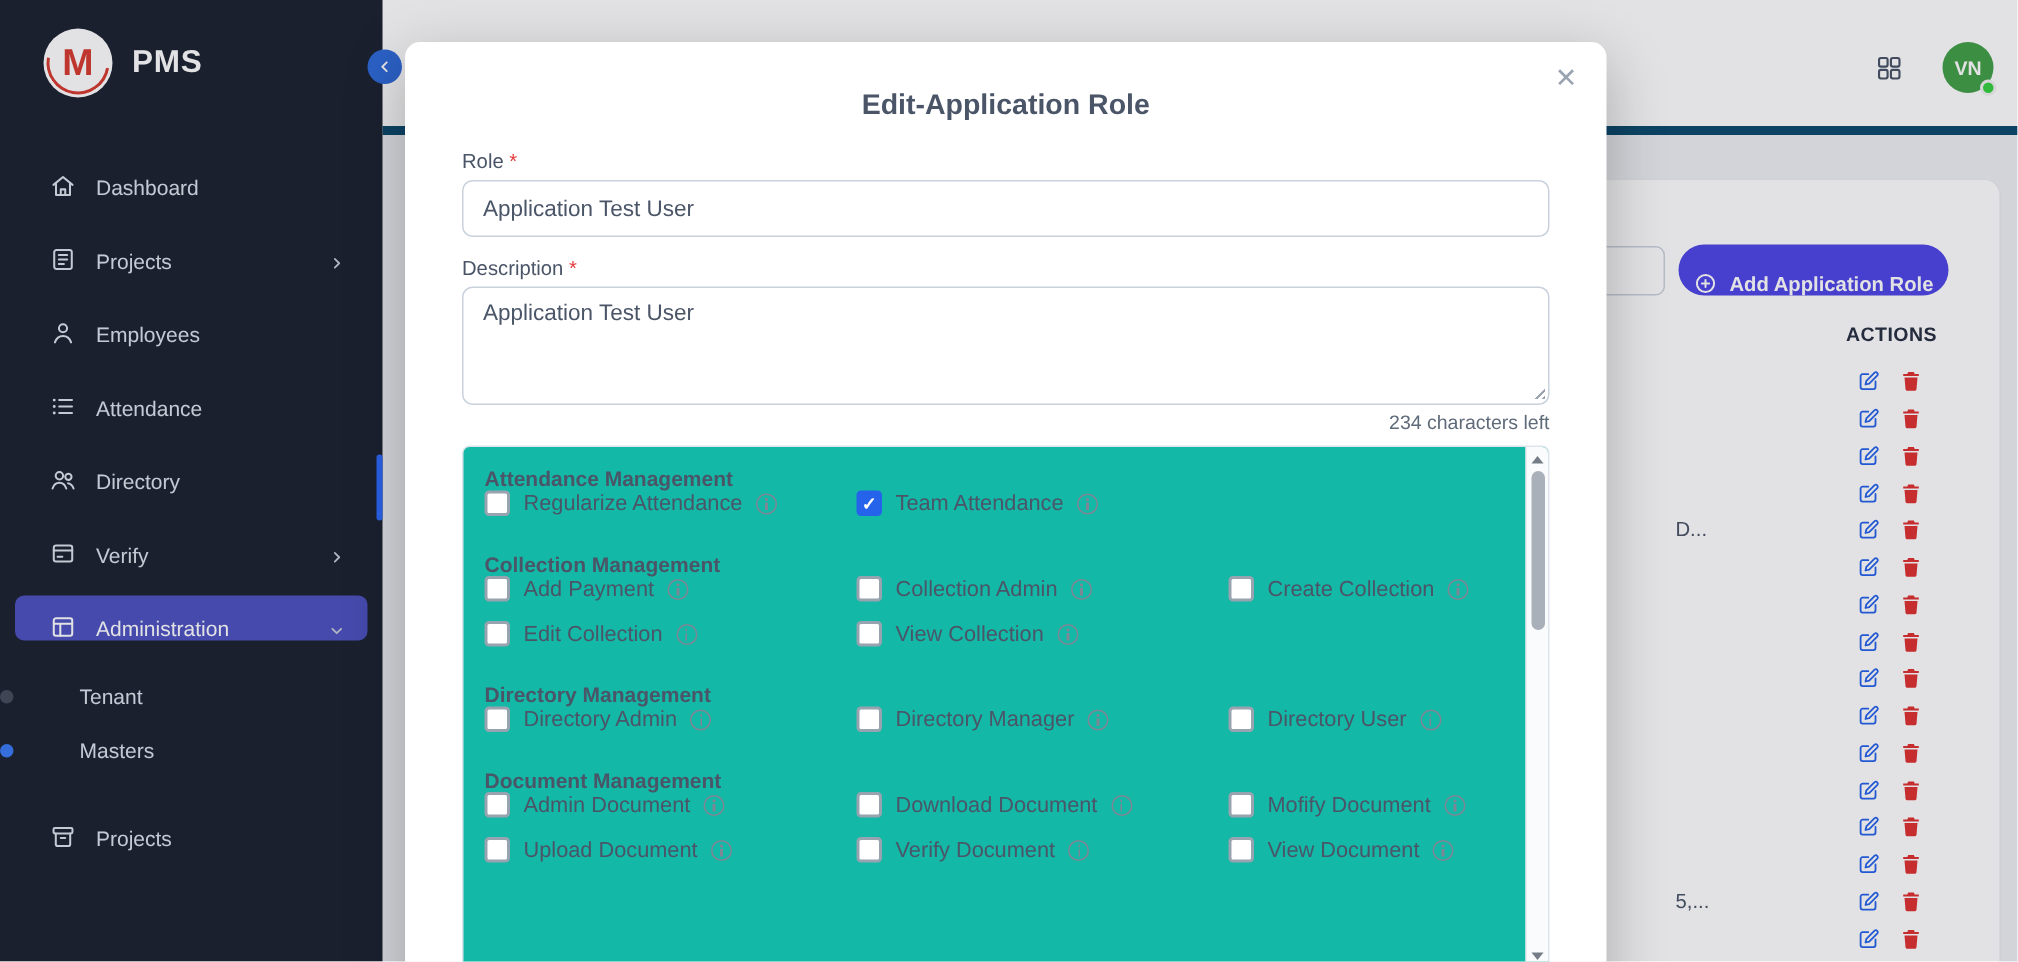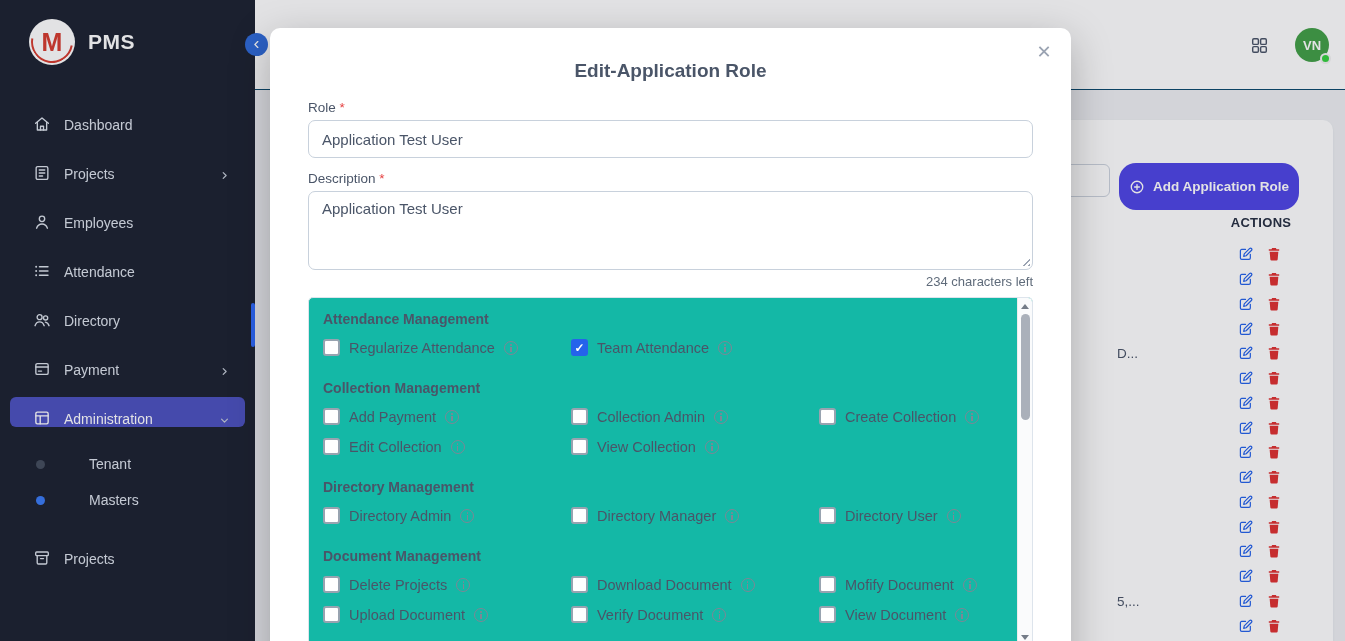--- a/index.html
+++ b/index.html
@@ -11,40 +11,40 @@
   .logo-row{display:flex;align-items:center;gap:13px;height:84px;padding-left:29px}
   .logo-circle{width:46px;height:46px;border-radius:50%;background:#fff;display:grid;place-items:center;color:#d63c2f;font-weight:800;font-size:25px;position:relative}
   .logo-circle::after{content:"";position:absolute;inset:2px;border-radius:50%;border:2px solid transparent;border-left-color:#d63c2f;border-bottom-color:#d63c2f;transform:rotate(-35deg)}
   .logo-text{color:#fff;font-size:21px;font-weight:700;letter-spacing:.5px}
   .nav-item{height:30px;margin:19px 10px;border-radius:6px;display:flex;align-items:flex-end;gap:13px;padding:0 14px 0 23px;color:#dde3ec;font-size:14px;cursor:pointer}
   .nav-item.on{background:#4d53c0;color:#fff}
   .nic{width:18px;height:18px;flex:none;display:grid;place-items:center}
   .nic svg{width:18px;height:18px;display:block}
   .nch{margin-left:auto;width:13px;height:13px;color:#c6cdd8;display:grid;place-items:center}
   .nch svg{width:13px;height:13px;display:block}
-  .nav-sub{height:36px;display:flex;align-items:center;color:#dde3ec;font-size:14px;padding-left:36px;cursor:pointer}
+  .nav-sub{height:36px;display:flex;align-items:center;color:#dde3ec;font-size:14px;cursor:pointer}
   .dot{width:9px;height:9px;border-radius:50%;background:#454e5e;margin-right:44px;flex:none}
   .dot.on{background:#3b7bf5}
   .side-indicator{position:absolute;right:0;top:303px;width:4px;height:44px;background:#2e6bff;border-radius:3px}
 
   
-  .topbar{position:absolute;left:255px;top:0;right:0;height:90px;background:#fff;border-bottom:1px solid #0c4a6e;z-index:4}
+  .topbar{position:absolute;left:255px;top:0;right:0;height:90px;background:#fff;border-bottom:6px solid #0c4a6e;z-index:4}
   .tb-right{position:absolute;right:16px;top:0;height:90px;display:flex;align-items:center;gap:26px}
   .grid-ic{width:19px;height:19px;color:#4a5568;cursor:pointer}
   .grid-ic svg{width:19px;height:19px;display:block}
   .avatar{position:relative;width:34px;height:34px;border-radius:50%;background:#43a047;color:#fff;font-size:13px;font-weight:700;display:grid;place-items:center;cursor:pointer}
   .status{position:absolute;right:-2px;bottom:-2px;width:11px;height:11px;border-radius:50%;background:#35d13f;border:2px solid #f2f2f2}
   .collapse-btn{position:absolute;left:245px;top:33px;width:23px;height:23px;border-radius:50%;border:none;background:#2f6bdb;color:#fff;z-index:6;cursor:pointer;display:grid;place-items:center;padding:0}
   .collapse-btn svg{width:13px;height:13px;display:block}
 
   
   .content{position:absolute;left:255px;top:90px;right:0;bottom:0;background:#eef0f3;z-index:3}
   .card{position:absolute;left:16px;top:30px;right:12px;bottom:-12px;background:#fff;border-radius:10px;box-shadow:0 1px 3px rgba(20,30,60,.06)}
   .search{position:absolute;top:44px;right:223px;width:420px;height:33px;border:1px solid #ccd3dd;border-radius:6px;background:#fff;padding:0 12px;font-size:14px;color:#4a5568;outline:none;font-family:inherit}
-  .add-btn{position:absolute;top:43px;right:34px;height:47px;width:180px;border:none;border-radius:17px;background:#4f46e5;color:#fff;font-size:13.5px;font-weight:700;font-family:inherit;display:flex;align-items:center;justify-content:center;gap:8px;cursor:pointer}
+  .add-btn{position:absolute;top:43px;right:34px;height:34px;width:180px;border:none;border-radius:17px;background:#4f46e5;color:#fff;font-size:13.5px;font-weight:700;font-family:inherit;display:flex;align-items:flex-end;justify-content:center;gap:8px;cursor:pointer}
   .add-btn .plus{width:16px;height:16px;display:grid;place-items:center}
   .add-btn .plus svg{width:16px;height:16px;display:block}
   .th{position:absolute;top:95px;right:28px;width:88px;text-align:center;font-size:13px;font-weight:700;color:#273043;letter-spacing:.3px}
   .tbody{position:absolute;top:122px;left:0;right:0}
   .trow{position:relative;height:24.75px;display:flex;align-items:center;justify-content:flex-end;padding-right:51px;gap:12px}
   .frag{position:absolute;left:846px;top:50%;transform:translateY(-50%);font-size:13.5px;color:#4a5568;white-space:nowrap}
   .aic{width:16px;height:16px;cursor:pointer;display:grid;place-items:center}
   .aic svg{width:16px;height:16px;display:block}
   .aic.edit{color:#2563eb}
   .aic.del{color:#e03131}
@@ -61,21 +61,21 @@
   .req{color:#e53e3e}
   .f-input{display:block;width:100%;height:38px;margin-top:5px;border:1px solid #c8d1dc;border-radius:7px;padding:0 13px;font-size:15px;color:#4a5568;font-family:inherit;outline:none;background:#fff}
   .ta-wrap{position:relative;margin-top:5px}
   .f-textarea{display:block;width:100%;height:79px;border:1px solid #c8d1dc;border-radius:7px;padding:8px 13px;font-size:15px;color:#4a5568;font-family:inherit;resize:none;outline:none;background:#fff}
   .resize-handle{position:absolute;right:3px;bottom:4px;width:10px;height:10px;background:repeating-linear-gradient(135deg,transparent 0 2px,#9aa3b2 2px 3.5px);clip-path:polygon(100% 0,100% 100%,0 100%);cursor:nwse-resize}
   .chars{margin-top:4px;text-align:right;font-size:13px;color:#5f6b7a}
   .perm-box{position:relative;margin-top:8px;border:1px solid #dde4ec;border-radius:5px;height:349px;overflow:hidden;background:#14b8a6}
   .perm-list{padding:0 30px 0 14px}
   .ptitle{margin-top:24px;font-size:14px;font-weight:700;color:#4a5568}
   .psec:first-child .ptitle{margin-top:13px}
-  .pgrid{display:grid;grid-template-columns:248px 248px 1fr;row-gap:13px;margin-top:12px}
+  .pgrid{display:grid;grid-template-columns:248px 248px 1fr;row-gap:13px;margin-top:0}
   .pitem{display:flex;align-items:center;gap:9px;font-size:14.5px;color:#4a5568;cursor:pointer}
   .cb{width:17px;height:17px;border:2px solid #98a3b0;border-radius:3px;flex:none;display:grid;place-items:center;font-size:12px;font-weight:700;color:transparent;background:#fff;line-height:1}
   .cb.on{background:#2563eb;border-color:#2563eb;color:#fff}
   .plb{white-space:nowrap}
   .info{position:relative;width:14px;height:14px;border:1.2px solid #7d8795;border-radius:50%;flex:none}
   .info::before{content:"";position:absolute;left:50%;top:2.6px;width:1.6px;height:1.6px;margin-left:-.8px;background:#7d8795;border-radius:50%}
   .info::after{content:"";position:absolute;left:50%;top:5.4px;width:1.6px;height:4.8px;margin-left:-.8px;background:#7d8795}
   .vscroll{position:absolute;top:0;right:0;bottom:0;width:15px;background:#fafbfc;border-left:1px solid #ececec}
   .sb-thumb{position:absolute;top:16px;left:2.5px;width:9px;height:106px;border-radius:5px;background:#aab0ba;cursor:grab}
   .sb-arrow{position:absolute;left:0;width:100%;height:14px;display:grid;place-items:center;cursor:pointer}
@@ -151,21 +151,21 @@
           <span class="nlb">Directory</span>
         </div>
         <div class="nav-item">
           <span class="nic">
             <svg viewBox="0 0 24 24" fill="none" stroke="currentColor" stroke-width="1.8" stroke-linecap="round" stroke-linejoin="round">
               <rect x="3.8" y="4.8" width="16.4" height="14.4" rx="2"></rect>
               <path d="M3.8 9.3h16.4"></path>
               <path d="M7.2 14.8h4.2"></path>
             </svg>
           </span>
-          <span class="nlb">Payment</span>
+          <span class="nlb">Verify</span>
           <span class="nch">
             <svg viewBox="0 0 24 24" fill="none" stroke="currentColor" stroke-width="1.8" stroke-linecap="round" stroke-linejoin="round">
               <path d="m9.6 6.6 5.4 5.4-5.4 5.4" stroke-width="2.2"></path>
             </svg>
           </span>
         </div>
         <div class="nav-item on">
           <span class="nic">
             <svg viewBox="0 0 24 24" fill="none" stroke="currentColor" stroke-width="1.8" stroke-linecap="round" stroke-linejoin="round">
               <rect x="3.8" y="4.2" width="16.4" height="15.6" rx="2"></rect>
@@ -545,21 +545,21 @@
                   <span class="plb">Directory User</span>
                   <span class="info"></span>
                 </div>
               </div>
             </div>
             <div class="psec">
               <div class="ptitle">Document Management</div>
               <div class="pgrid">
                 <div class="pitem">
                   <span class="cb"></span>
-                  <span class="plb">Delete Projects</span>
+                  <span class="plb">Admin Document</span>
                   <span class="info"></span>
                 </div>
                 <div class="pitem">
                   <span class="cb"></span>
                   <span class="plb">Download Document</span>
                   <span class="info"></span>
                 </div>
                 <div class="pitem">
                   <span class="cb"></span>
                   <span class="plb">Mofify Document</span>

